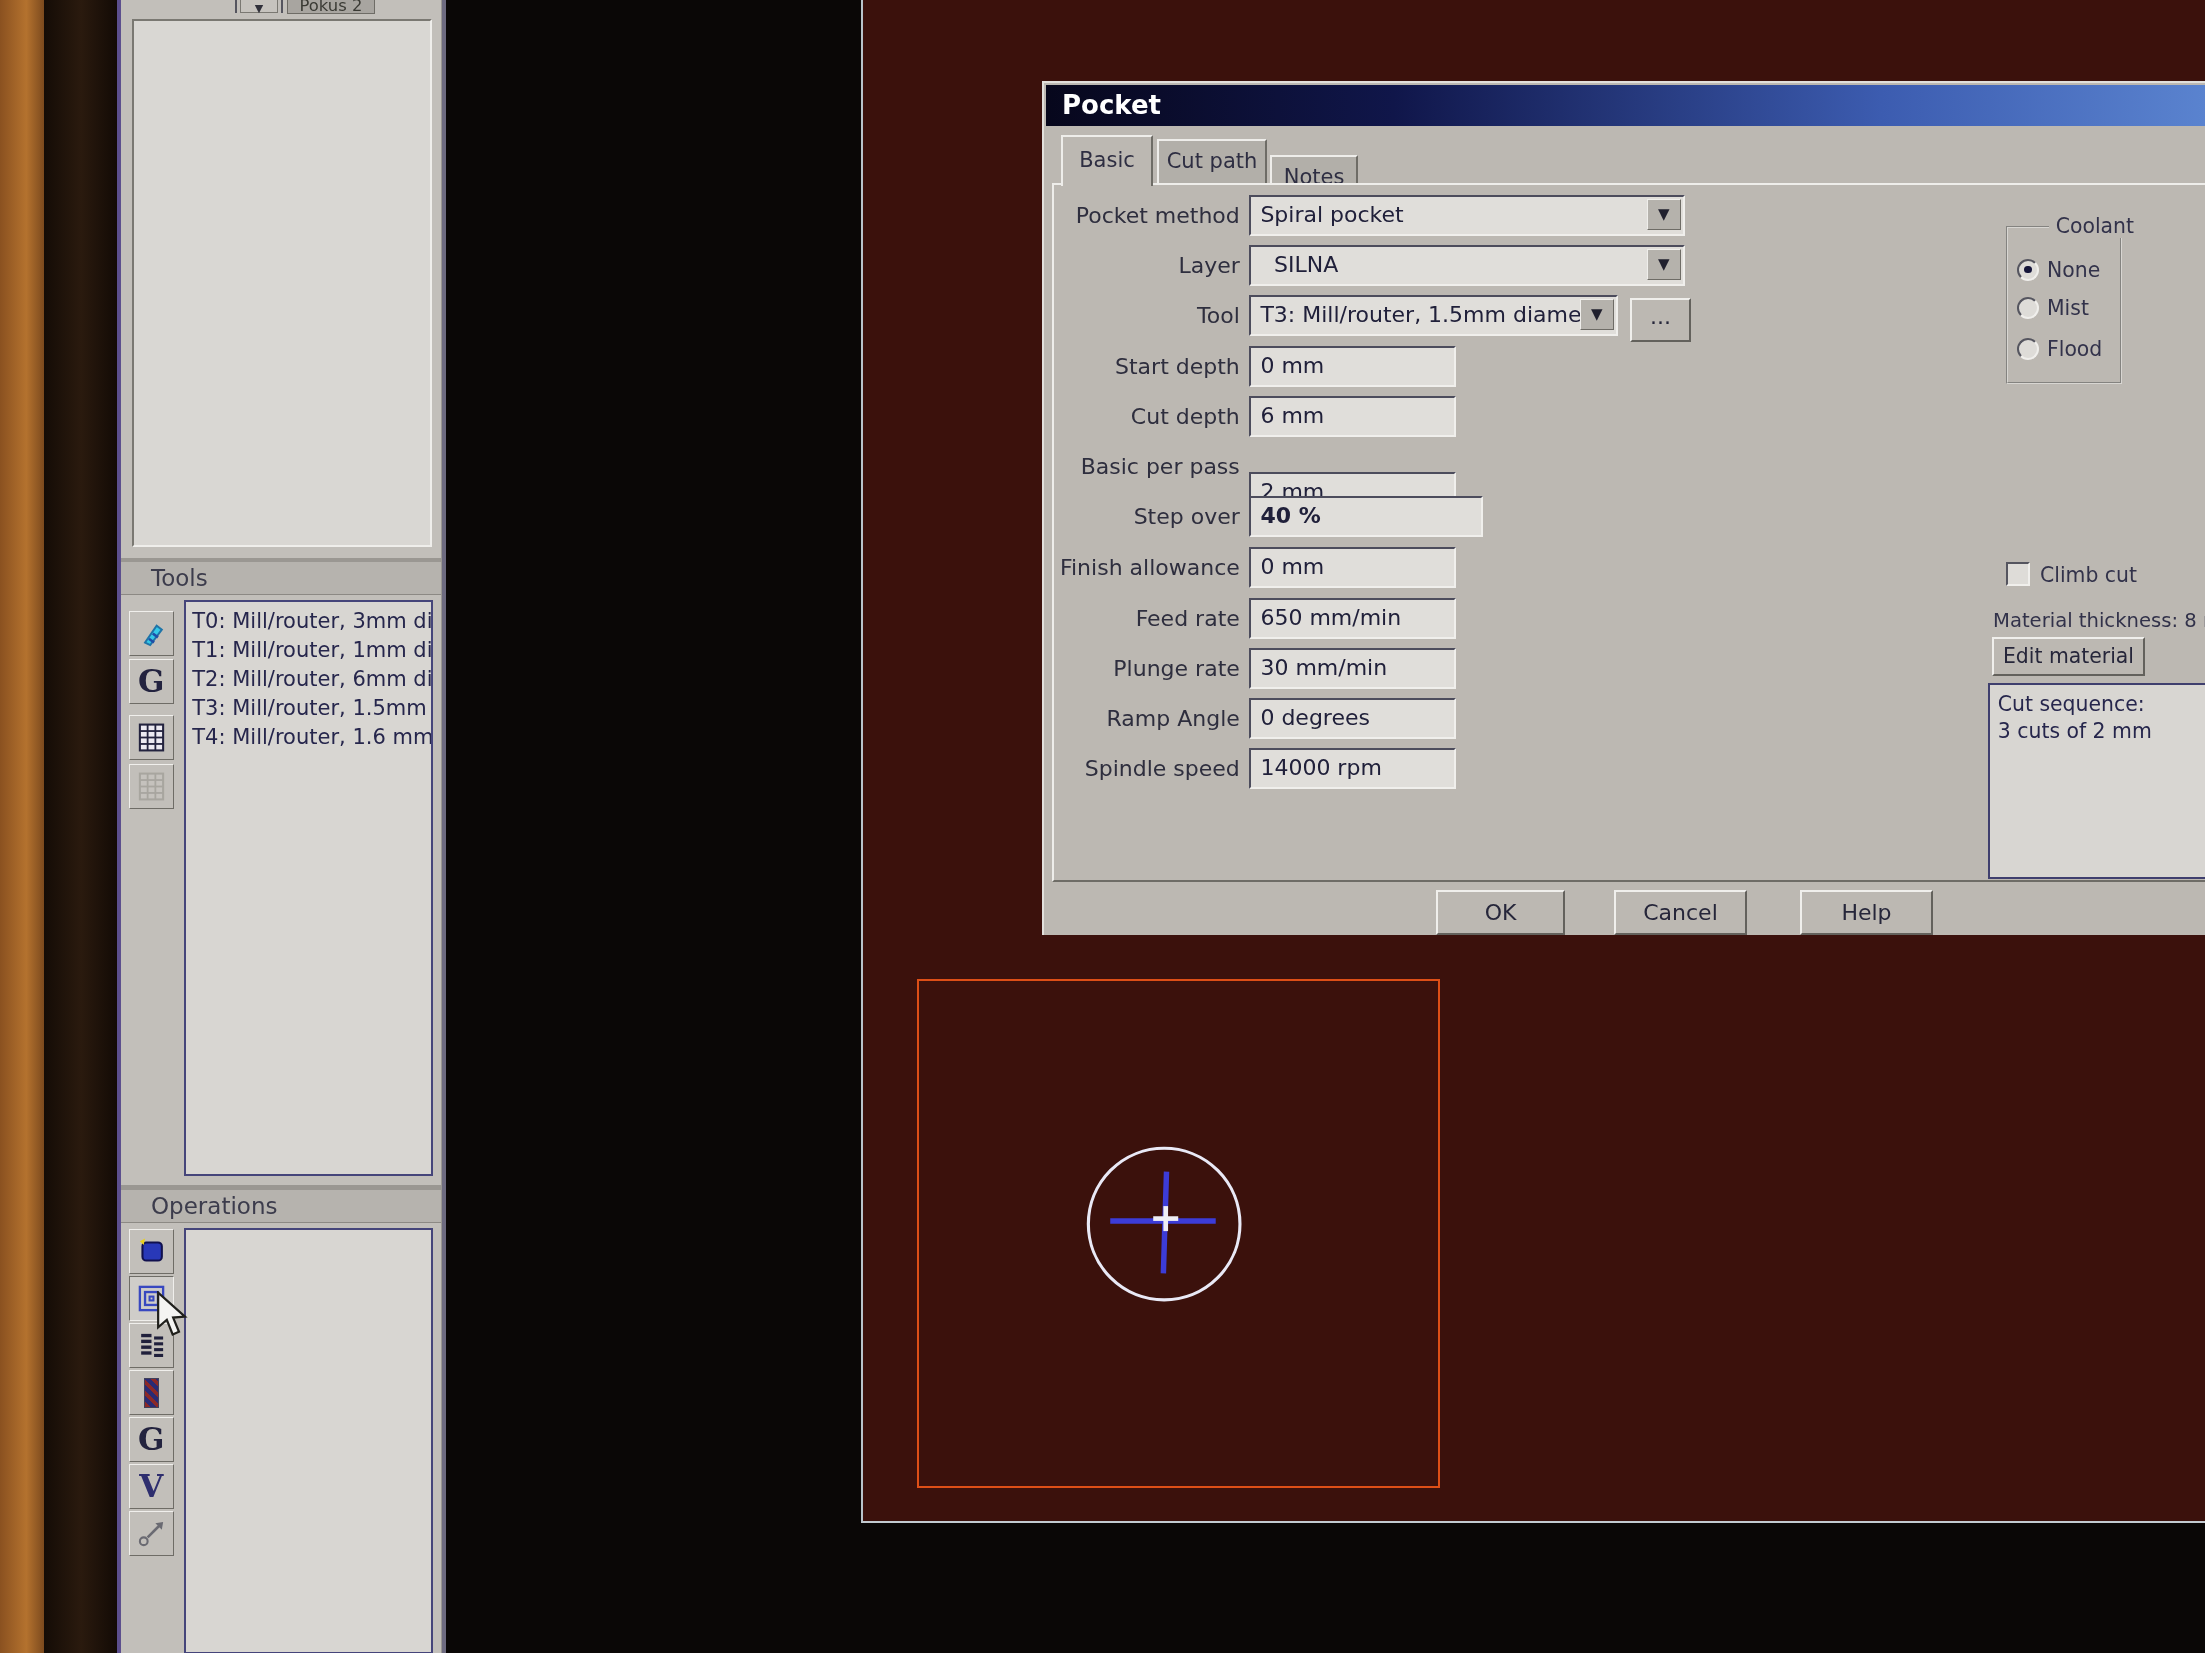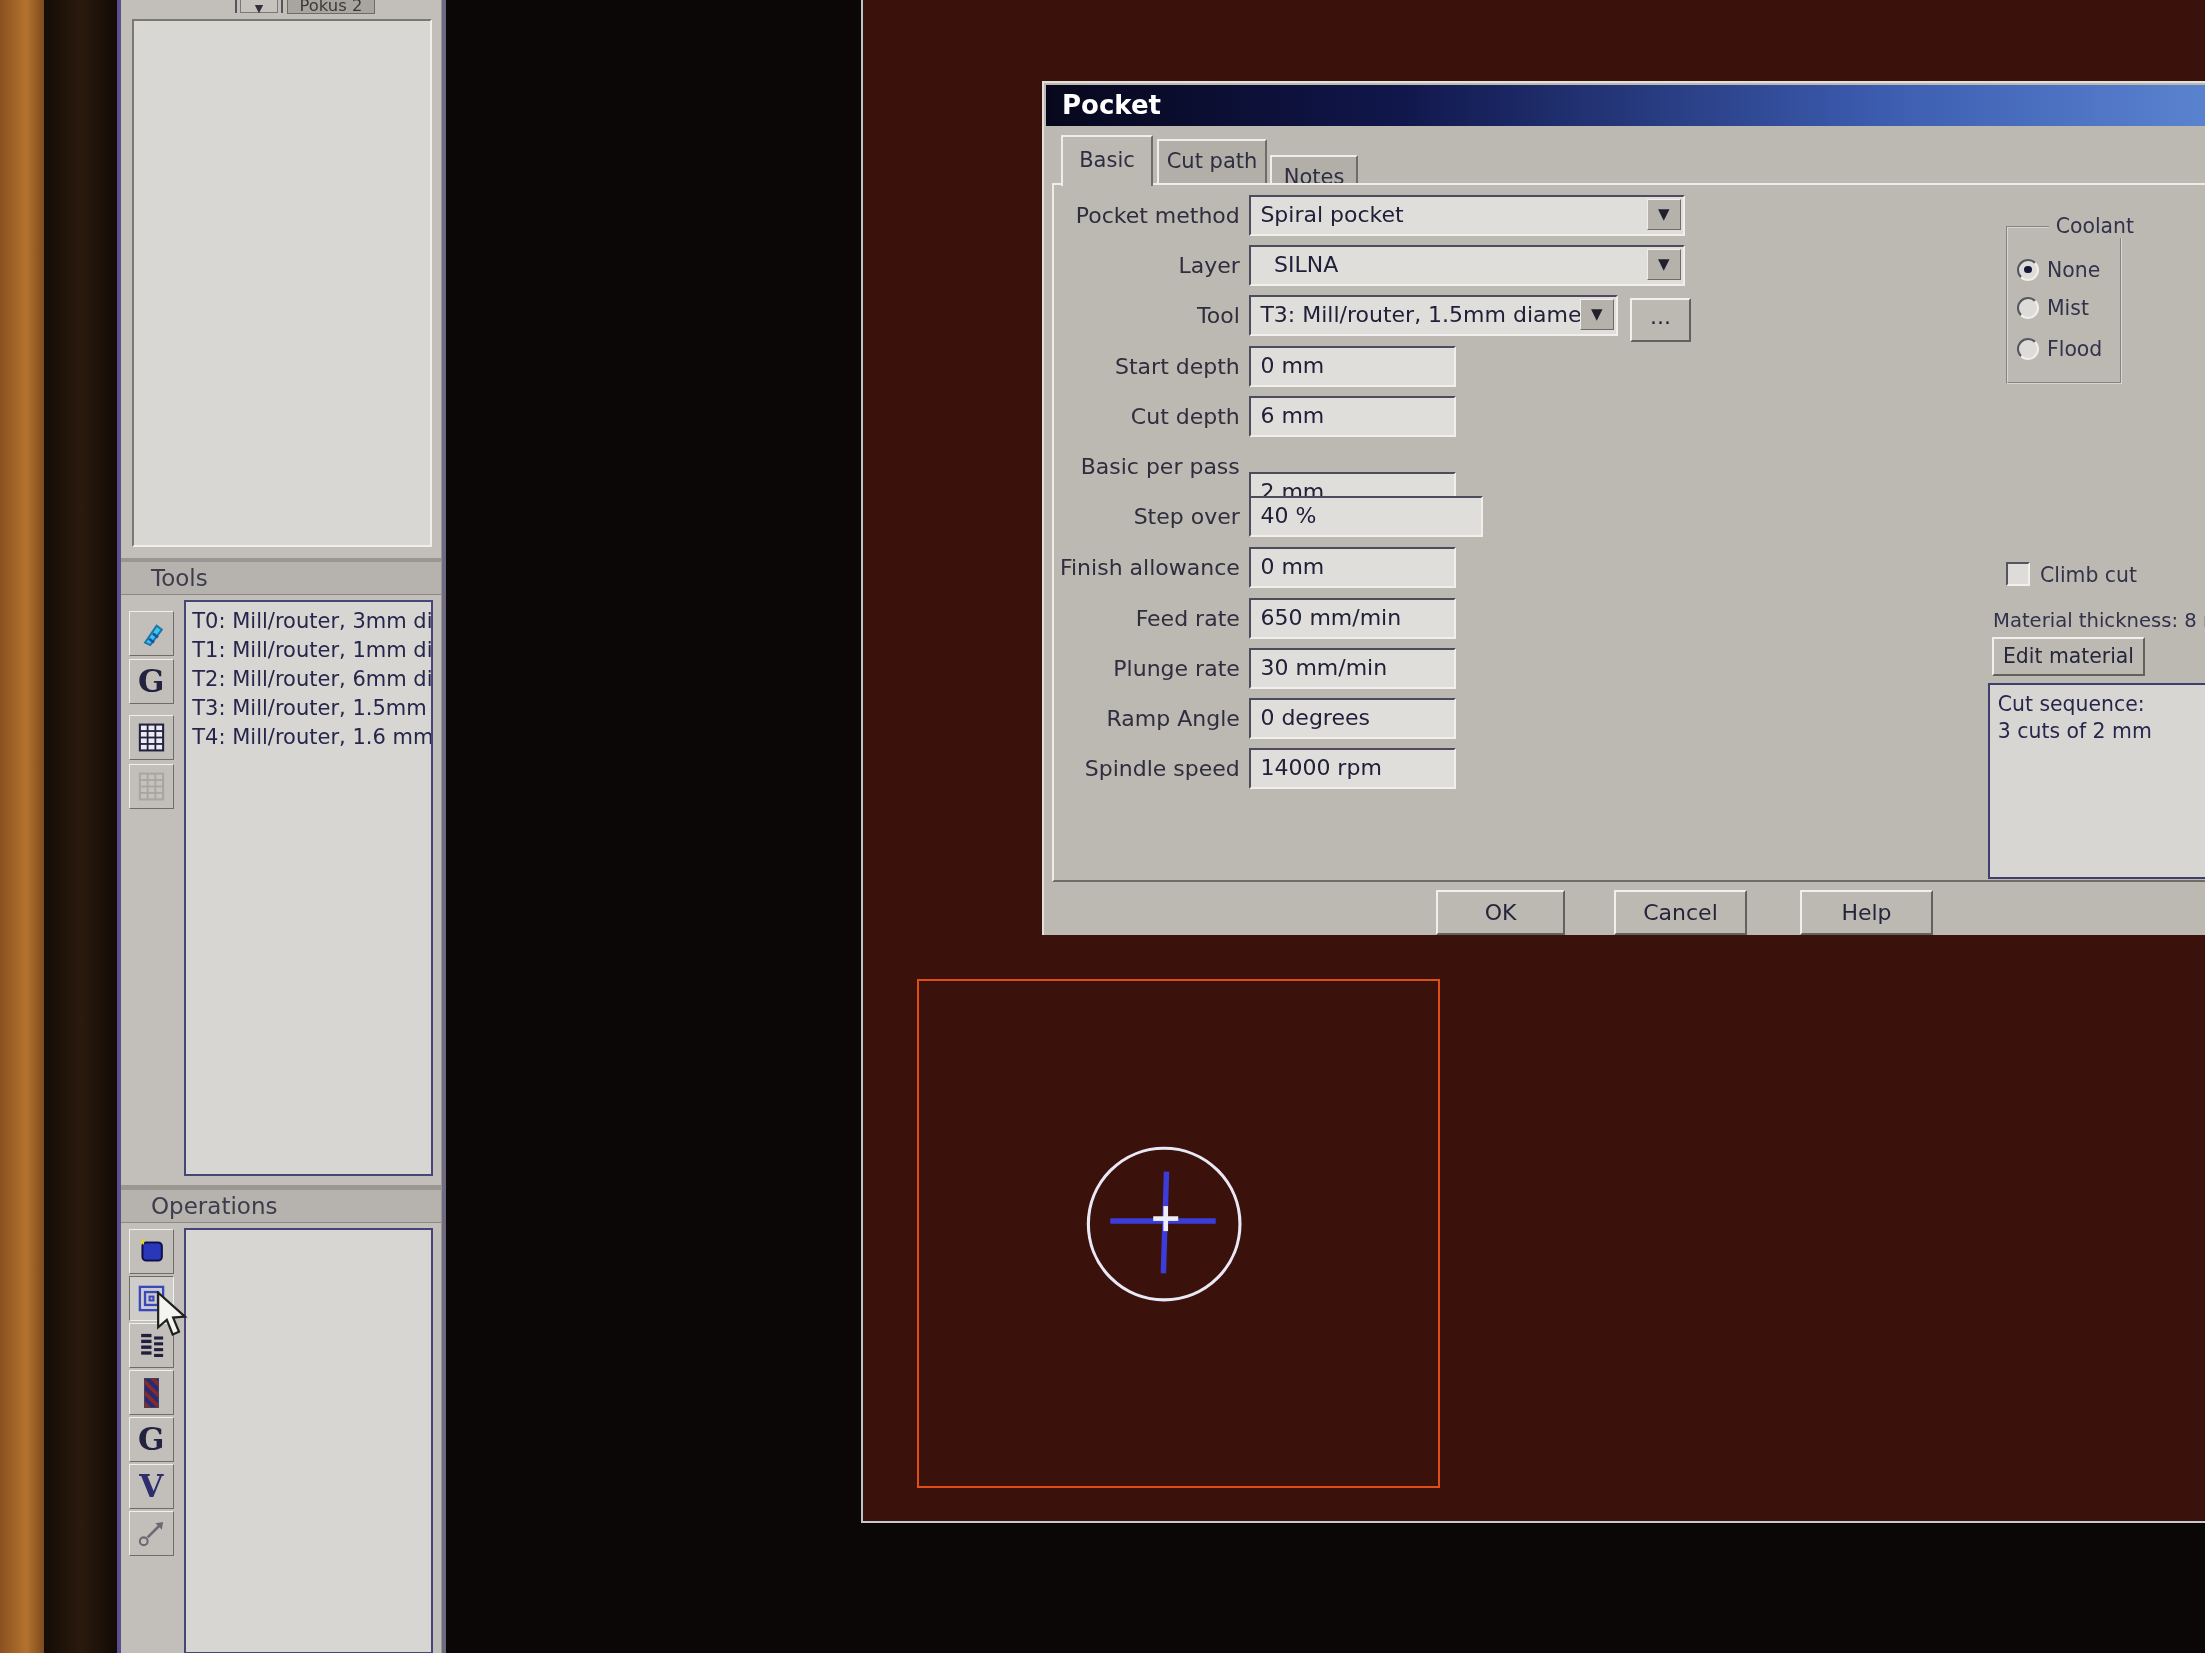--- a/index.html
+++ b/index.html
@@ -258,21 +258,21 @@
       </div>
     </div>
     <div class="frow" style="top:363px;z-index:4;">
       <div class="flabel">Basic per pass</div>
       <div class="field" style="left:205px;width:207px;margin-top:26px;">
         <span>2 mm</span>
       </div>
     </div>
     <div class="frow" style="top:413px;z-index:4;">
       <div class="flabel">Step over</div>
-      <div class="field" style="left:205px;width:234px;">
+      <div class="field" style="left:205px;width:234px;font-weight:bold;">
         <span>40 %</span>
       </div>
     </div>
     <div class="frow" style="top:464px;z-index:4;">
       <div class="flabel">Finish allowance</div>
       <div class="field" style="left:205px;width:207px;">
         <span>0 mm</span>
       </div>
     </div>
     <div class="frow" style="top:515px;z-index:4;">

